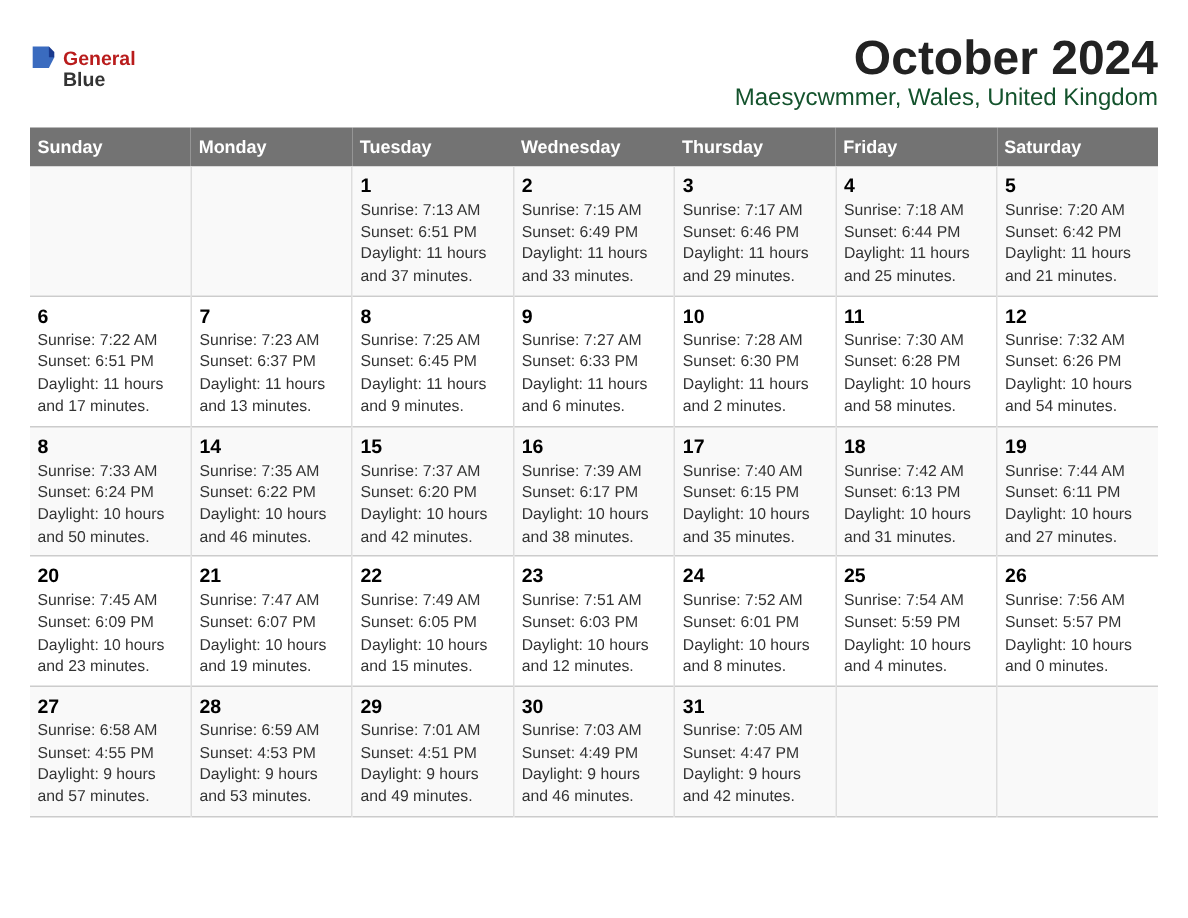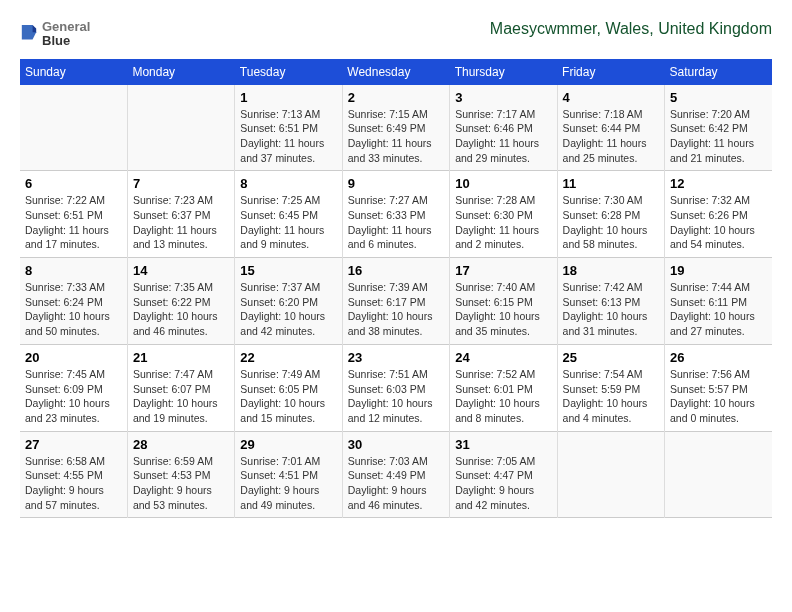--- a/index.html
+++ b/index.html
@@ -22,21 +22,21 @@
       gap: 4px;
     }
     .logo-text {
       display: flex;
       flex-direction: column;
       font-size: 13px;
       font-weight: bold;
       line-height: 1.1;
       color: #333;
     }
-    .logo-text span:first-child { color: #737373; }
+    .logo-text span:first-child { color: #b91c1c; margin-top: 12px; }
     .logo-icon {
       width: 18px;
       height: 22px;
     }
     .title-block {
       text-align: right;
     }
     .title-block h1 {
       font-size: 32px;
       font-weight: bold;
@@ -46,26 +46,26 @@
       font-size: 16px;
       font-weight: normal;
       color: #14532d;
     }
     table {
       width: 100%;
       border-collapse: collapse;
       font-size: 11px;
     }
     thead tr th {
-      background: #1d4ed8;
+      background: #737373;
       color: #fff;
       padding: 6px 5px;
       text-align: left;
       font-size: 12px;
-      font-weight: normal;
+      font-weight: bold;
     }
     tbody tr {
       border-bottom: 1px solid #ccc;
     }
     tbody tr:nth-child(odd) {
       background: #f9f9f9;
     }
     tbody tr:nth-child(even) {
       background: #fff;
     }
@@ -97,20 +97,21 @@
     <svg class="logo-icon" viewBox="0 0 20 24">
       <polygon points="2,2 14,2 18,10 14,18 2,18" fill="#3a6bbf"></polygon>
       <polygon points="14,2 18,6 18,10 14,10" fill="#1a3a8f"></polygon>
     </svg>
     <div class="logo-text">
       <span>General</span>
       <span>Blue</span>
     </div>
   </div>
   <div class="title-block">
+    <h1>October 2024</h1>
     <h2>Maesycwmmer, Wales, United Kingdom</h2>
   </div>
 </div>
 
 <table>
   <thead>
     <tr>
     <th>Sunday</th>
         <th>Monday</th>
         <th>Tuesday</th>

